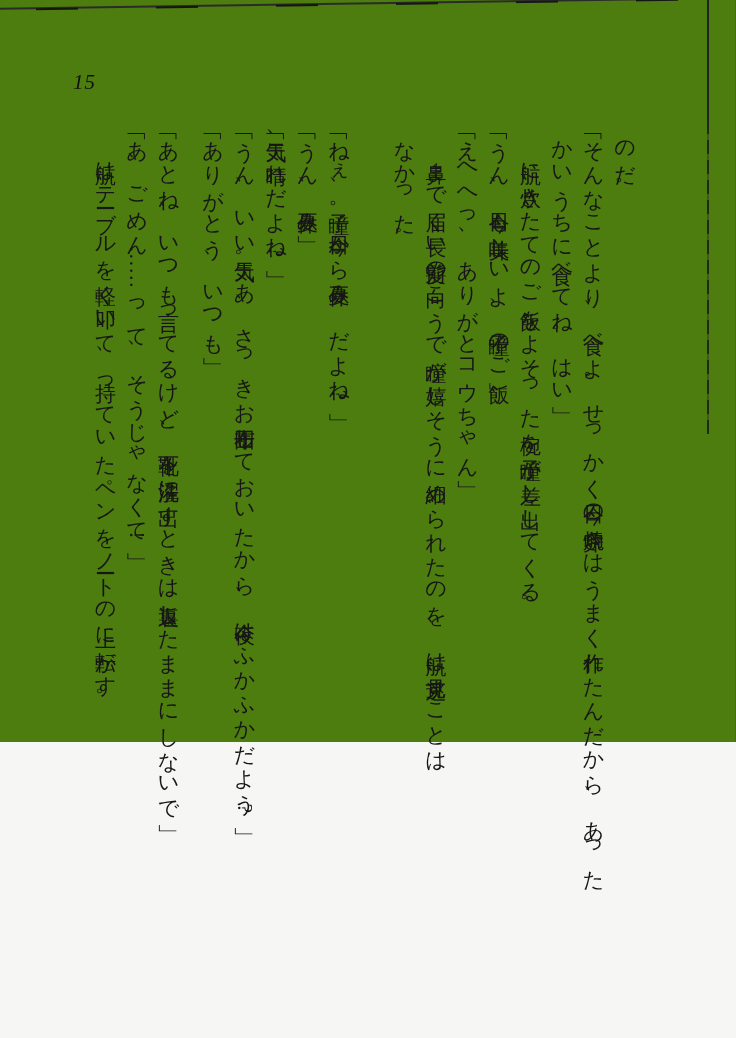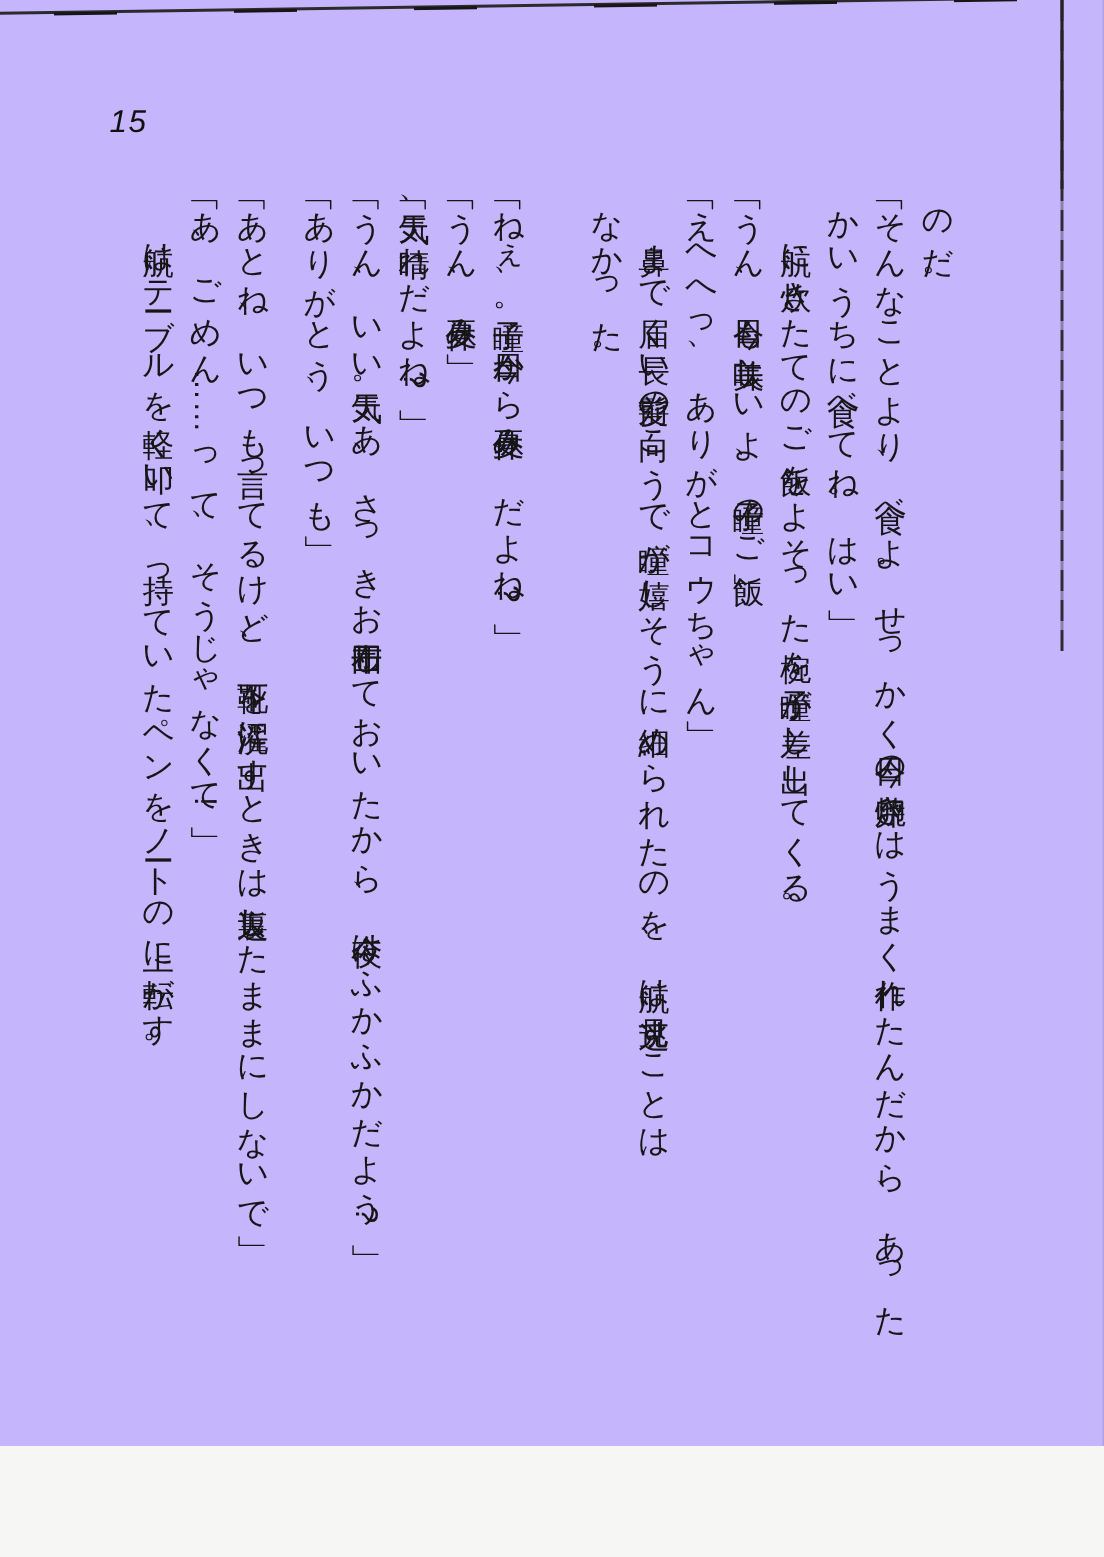--- a/index.html
+++ b/index.html
@@ -6,23 +6,23 @@
     margin: 0;
     padding: 0;
     width: 736px;
     height: 1038px;
     overflow: hidden;
     background: #f6f6f4;
   }
   .page {
     position: relative;
     width: 736px;
-    height: 964px;
-    background: #c4b5fd;
-    font-family: Liberation Sans, sans-serif;
+    height: 742px;
+    background: #4d7c0f;
+    font-family: Liberation Serif, serif;
     color: #1a1a1a;
   }
   
   .top-rule {
     position: absolute;
     top: 8px;
     left: -10px;
     width: 920px;
     height: 2px;
     background: #2b2b2b;

